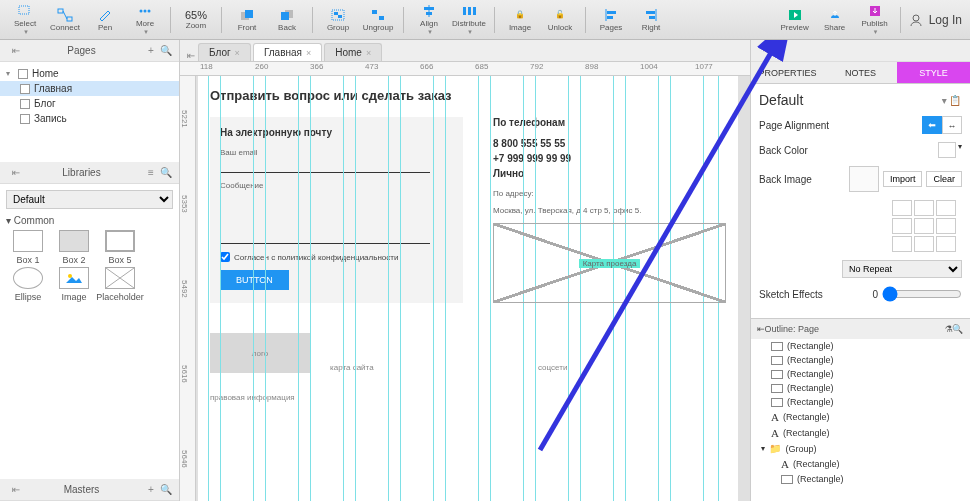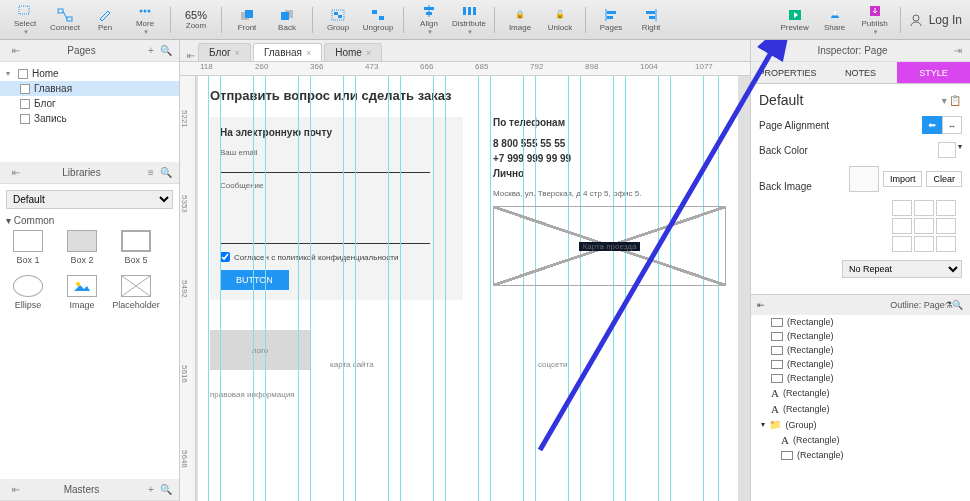--- a/index.html
+++ b/index.html
@@ -19,21 +19,21 @@
 .panel-hdr .ic-s{width:12px;height:12px;margin-left:4px;display:flex;align-items:center;justify-content:center;color:#888;font-size:10px}
 .tree{padding:4px 0;flex:0 0 auto;height:100px;overflow:auto}
 .tree-item{padding:2px 6px 2px 20px;font-size:10px;cursor:pointer;display:flex;align-items:center;gap:4px}
 .tree-item.root{padding-left:6px}
 .tree-item.sel{background:#d0e6fb}
 .tree-item .tri{font-size:8px;color:#888;width:8px}
 .tree-item .icn{width:10px;height:10px;border:1px solid #999;background:#fff}
 .lib-body{padding:6px}
 .lib-sel{width:100%;font-size:10px;padding:2px;border:1px solid #ccc;margin-bottom:6px}
 .lib-cat{font-size:10px;color:#555;margin-bottom:4px}
-.lib-grid{display:flex;gap:10px;flex-wrap:wrap}
+.lib-grid{display:flex;gap:2px;flex-wrap:wrap}
 .lib-item{width:44px;display:flex;flex-direction:column;align-items:center;gap:3px;font-size:9px;color:#555}
 .lib-shape{width:30px;height:22px;border:1px solid #aaa;background:#fff;display:flex;align-items:center;justify-content:center}
 .center{flex:1;display:flex;flex-direction:column;background:#e0e0e0;position:relative}
 .tabs{height:22px;background:#eee;border-bottom:1px solid #ccc;display:flex;align-items:end;padding-left:4px}
 .tab{padding:3px 10px;font-size:10px;background:#e0e0e0;border:1px solid #ccc;border-bottom:none;margin-right:2px;border-radius:3px 3px 0 0;display:flex;align-items:center;gap:4px}
 .tab.active{background:#fff}
 .tab .x{color:#aaa;font-size:9px}
 .ruler-h{height:14px;background:#f5f5f5;border-bottom:1px solid #ccc;display:flex;font-size:8px;color:#888;padding-left:20px}
 .ruler-h span{flex:1;text-align:left}
 .canvas-wrap{flex:1;overflow:auto;position:relative;background:#e0e0e0}
@@ -76,21 +76,21 @@
 .align-btn.active{background:#2095f2;color:#fff;border-color:#2095f2}
 .color-sw{width:18px;height:16px;border:1px solid #ccc;background:#fff}
 .img-box{width:30px;height:26px;border:1px solid #ccc;background:#fafafa}
 .sm-btn{font-size:9px;padding:2px 6px;border:1px solid #ccc;background:#fff}
 .pos-grid{display:flex;gap:2px;flex-wrap:wrap;width:70px}
 .pos-grid div{width:20px;height:16px;border:1px solid #ccc;background:#fff}
 .sel-repeat{font-size:9px;padding:2px;border:1px solid #ccc;width:120px}
 .slider{width:80px}
 .outline{flex:1;overflow:auto;border-top:1px solid #ccc}
 .outline-hdr{height:20px;background:#eee;display:flex;align-items:center;padding:0 6px;font-size:9px;color:#555}
-.outline-hdr .title{flex:1;text-align:right}
+.outline-hdr .title{flex:1;text-align:left}
 .outline-item{padding:2px 6px 2px 20px;font-size:9px;display:flex;align-items:center;gap:4px}
 .outline-item .shp{width:12px;height:9px;border:1px solid #888}
 .outline-item.grp{padding-left:10px}
 .outline-item.grp .fld{color:#f5a623;font-size:10px}
 .outline-item.child{padding-left:30px}
 svg.ic-svg{width:16px;height:14px}
 </style>
 </head>
 <body>
 
@@ -424,23 +424,24 @@
                 <input type="checkbox" checked="" style="">
                 <span>Согласен с политикой конфиденциальности</span>
               </div>
             <button class="btn-blue">BUTTON</button>
           </div>
           <div class="form-col">
             <div class="sec-title">По телефонам</div>
             <div class="phone">8 800 555 55 55</div>
             <div class="phone">+7 999 999 99 99</div>
             <div class="sec-title" style="margin-top:0">Лично</div>
+            <div class="addr">По адресу:</div>
             <div class="addr">Москва, ул. Тверская, д 4 стр 5, офис 5.</div>
             <div class="map">
-                <span style="position:relative;z-index:1;background:#0f172a;padding:0 4px">Карта проезда</span>
+                <span style="position:relative;z-index:1;background:#5eead4;padding:0 4px">Карта проезда</span>
               </div>
           </div>
         </div>
         <div class="footer-sec">
           <div>
             <div class="logo-box">лого</div>
             <div class="legal">правовая информация</div>
           </div>
           <div class="foot-col">карта сайта</div>
           <div class="foot-col">соцсети</div>
@@ -452,21 +453,20 @@
           <marker id="ah" markerWidth="10" markerHeight="10" refX="8" refY="3" orient="auto">
             <path d="M0,0 L9,3 L0,6 Z" fill="#33d"></path>
           </marker>
         </defs>
       <line x1="360" y1="410" x2="610" y2="-20" stroke="#33d" stroke-width="5" marker-end="url(#ah)"></line>
     </svg>
   </div>
 
   <div class="right">
     <div class="panel-hdr">
-      <span class="title">Inspector: Page</span>
       <span class="ic-s">⇥</span>
     </div>
     <div class="insp-tabs">
       <div class="insp-tab">PROPERTIES</div>
       <div class="insp-tab">NOTES</div>
       <div class="insp-tab active">STYLE</div>
     </div>
     <div class="insp-body">
       <div class="insp-title">
           <span>Default</span>
@@ -480,21 +480,21 @@
           <div class="align-btn">↔</div>
         </div>
       </div>
       <div class="insp-row">
         <span>Back Color</span>
         <div style="display:flex;gap:2px">
             <div class="color-sw"></div>
             <span style="font-size:8px">▾</span>
           </div>
       </div>
-      <div class="insp-row" style="align-items:flex-end">
+      <div class="insp-row" style="align-items:center">
         <span>Back Image</span>
         <div style="display:flex;gap:4px;align-items:center">
           <div class="img-box"></div>
           <button class="sm-btn">Import</button>
           <button class="sm-btn">Clear</button>
         </div>
       </div>
       <div class="insp-row" style="justify-content:flex-end">
         <div class="pos-grid">
             <div></div>
@@ -503,20 +503,27 @@
             <div></div>
             <div></div>
             <div></div>
             <div></div>
             <div></div>
             <div></div>
           </div>
       </div>
       <div class="insp-row" style="justify-content:flex-end">
         <select class="sel-repeat"><option>No Repeat</option></select>
+      </div>
+      <div class="insp-row">
+        <span>Sketch Effects</span>
+        <div style="display:flex;gap:4px;align-items:center">
+          <span>0</span>
+          <input type="range" class="slider" value="0" style="">
+        </div>
       </div>
     </div>
     <div class="outline">
       <div class="outline-hdr">
         <span class="ic-s">⇤</span>
         <span class="title">Outline: Page</span>
         <span class="ic-s">⚗</span>
         <span class="ic-s">🔍</span>
       </div>
       <div class="outline-item">

